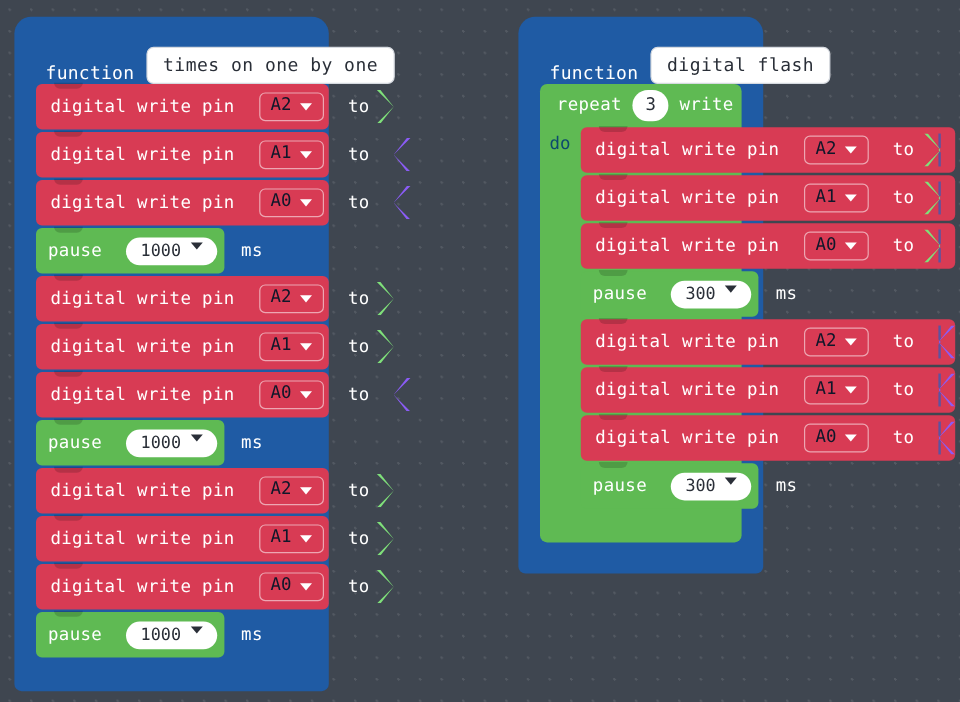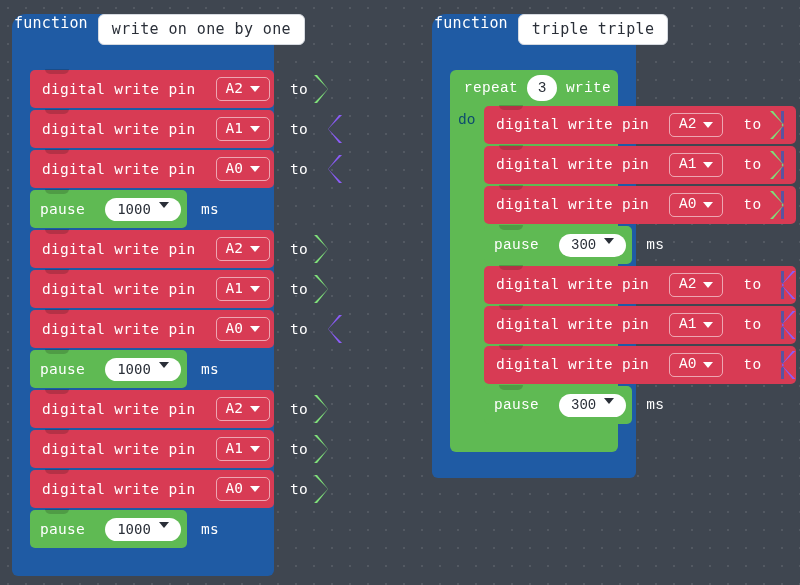--- a/index.html
+++ b/index.html
@@ -21,22 +21,22 @@
   
   .fn {
     position: absolute;
     background: #1f5ba4;
     border-radius: 14px 14px 6px 6px;
   }
   .fn-head {
     position: relative;
     height: 56px;
     display: flex;
-    align-items: flex-start;
-    padding-left: 2px;
+    align-items: flex-end;
+    padding-left: 26px;
     gap: 10px;
   }
   .fn-label {
     color: #ffffff;
     font-size: 15px;
     letter-spacing: .2px;
   }
   .fn-name {
     background: #ffffff;
     color: #2a2f38;
@@ -91,21 +91,21 @@
   .blk-txt { white-space: nowrap; letter-spacing: .3px; }
 
   
   .field-pin {
     display: inline-flex;
     align-items: center;
     gap: 7px;
     border: 1.6px solid rgba(255,255,255,0.55);
     border-radius: 5px;
     padding: 3px 9px 4px;
-    color: #ffffff;
+    color: #0f172a;
     font-size: 14.5px;
     line-height: 1;
   }
   .caret {
     width: 0; height: 0;
     border-left: 5px solid transparent;
     border-right: 5px solid transparent;
     border-top: 6px solid #ffffff;
     display: inline-block;
   }
@@ -192,21 +192,21 @@
   .repeat-foot { height: 26px; }
 </style>
 </head>
 <body>
 
 <div id="canvas">
 
   <div class="fn" style="left:12px; top:14px; width:262px;">
     <div class="fn-head">
       <span class="fn-label">function</span>
-      <span class="fn-name">write on one by one</span>
+      <span class="fn-name">times on one by one</span>
     </div>
     <div class="fn-body">
 
       <div class="blk blk-red" style="width:244px;">
         <span class="blk-txt">digital write pin</span>
         <span class="field-pin">
           <span>A2</span>
           <i class="caret"></i>
         </span>
         <span class="blk-txt">to</span>
@@ -338,25 +338,25 @@
         <span class="blk-txt">ms</span>
       </div>
 
     </div>
     <div class="fn-foot"></div>
   </div>
 
   <div class="fn" style="left:432px; top:14px; width:204px;">
     <div class="fn-head">
       <span class="fn-label">function</span>
-      <span class="fn-name">triple triple</span>
+      <span class="fn-name">digital flash</span>
     </div>
     <div class="fn-body">
 
-      <div class="repeat" style="width:168px;font-family:Liberation Mono, monospace;">
+      <div class="repeat" style="width:168px;">
         <div class="repeat-head">
           <span class="blk-txt">repeat</span>
           <span class="field-round">3</span>
           <span class="blk-txt">write</span>
         </div>
         <div class="repeat-row">
           <div class="repeat-do">do</div>
           <div class="repeat-inner">
 
             <div class="blk blk-red" style="width:312px;">

